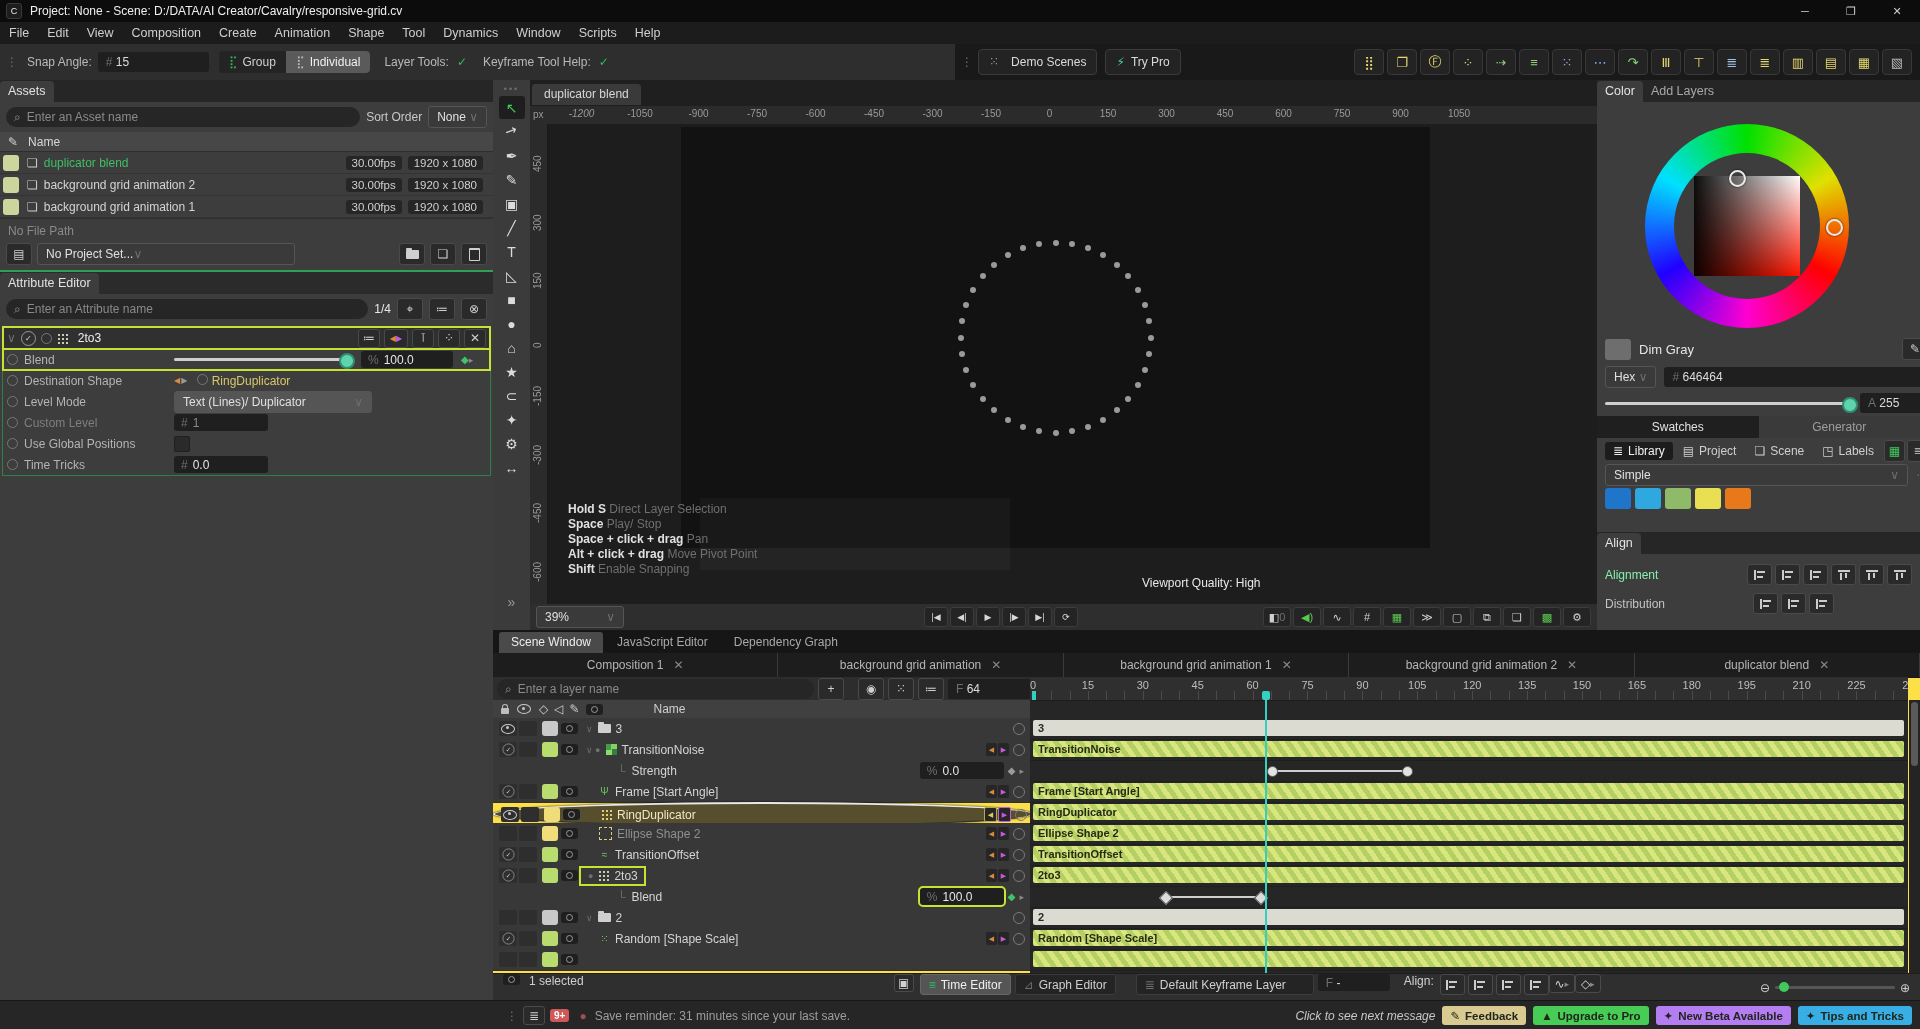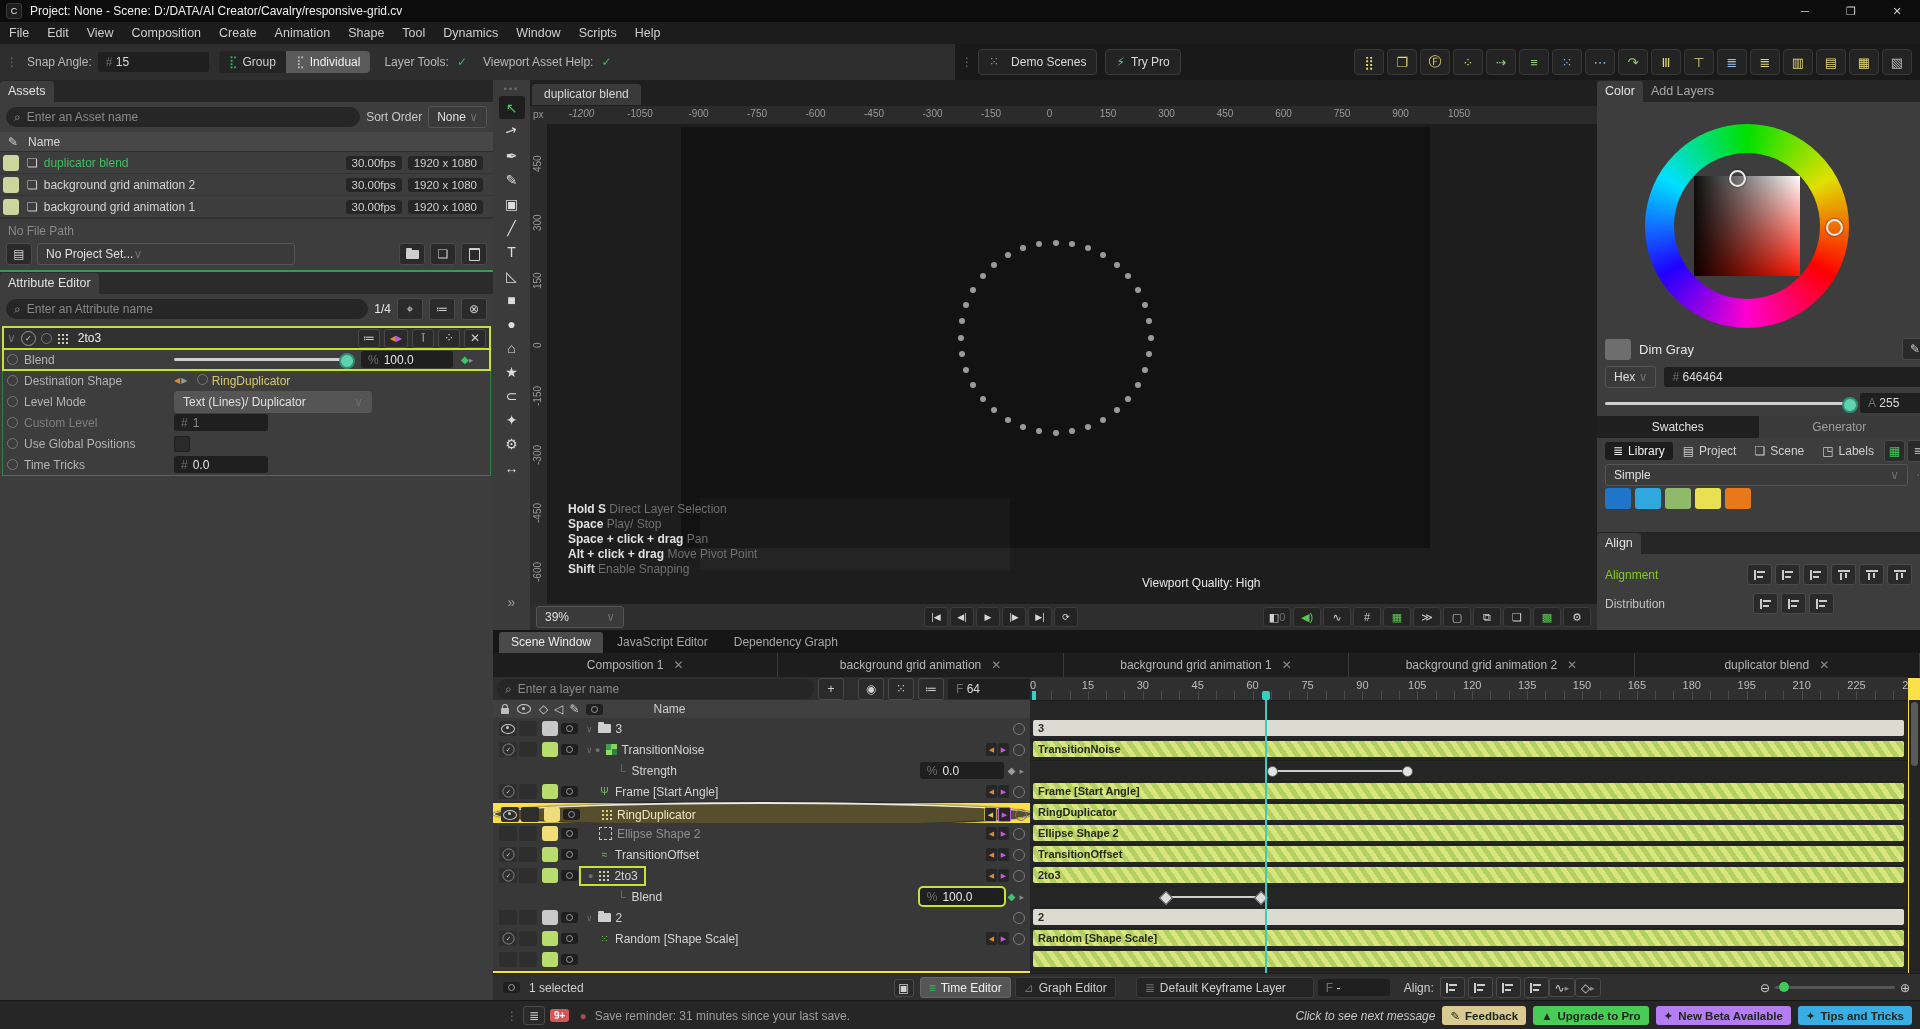--- a/index.html
+++ b/index.html
@@ -121,21 +121,21 @@
   .bar{position:absolute;left:3px;right:4px;top:2px;height:16px;border-radius:2px;color:#252a16;font-size:11px;line-height:16px;padding-left:5px;font-weight:bold}
   .bar.striped{background:repeating-linear-gradient(55deg,#d9e57f 0 5px,#b4cf62 5px 10px)}
   .bar.solid{background:#dbdbd2;color:#2a2a2a}
   .kline{position:absolute;top:10px;height:2px;background:#cfcfcf}
   .kdot{position:absolute;top:6px;width:9px;height:9px;border-radius:50%;background:#e3e3e3;border:1px solid #555}
   .kdiam{position:absolute;top:7px;width:8px;height:8px;background:#dcdcdc;transform:rotate(45deg);border:1px solid #555}
   .playhead{position:absolute;top:14px;bottom:0;width:2px;background:#35d0c0;z-index:5}
   .ph-cap{position:absolute;top:14px;width:8px;height:9px;background:#35d0c0;border-radius:2px;transform:translateX(-3px)}
   .vscroll{position:absolute;right:0;top:70px;width:11px;height:273px;background:#242424}
   .vthumb{position:absolute;left:2px;top:2px;width:7px;height:64px;background:#5a5a5a;border-radius:4px}
-  .bfooter{position:absolute;left:0;top:343px;width:1427px;height:27px;background:#2f2f2f;border-top:1px solid #1d1d1d;display:flex;align-items:center;color:#cfcfcf}
+  .bfooter{position:absolute;left:0;top:343px;width:1427px;height:27px;background:#2f2f2f;border-top:1px solid #1d1d1d;display:flex;color:#cfcfcf}
   .f-chip{background:#242424;border:1px solid #3c3c3c;border-radius:3px;height:19px;display:flex;align-items:center;gap:5px;padding:0 8px;margin-right:4px}
   .f-chip.on{background:#555;border-color:#666;color:#f0f0f0}
   .statusbar{position:absolute;left:0;top:1000px;width:1920px;height:29px;background:#262626;border-top:1px solid #161616;display:flex;align-items:center;color:#9e9e9e}
   .st-btn{height:19px;border-radius:3px;display:flex;align-items:center;gap:5px;padding:0 8px;color:#20261c;font-weight:bold;font-size:11.5px;margin-left:7px}
   .badge{background:#d05858;color:#fff;border-radius:3px;padding:1px 4px;font-size:10px;font-weight:bold}
   .mini-lock{width:8px;height:6px;background:#bdbdbd;border-radius:1px;position:relative;margin-top:4px}
   .mini-lock::before{content:"";position:absolute;left:1px;top:-4px;width:4px;height:4px;border:1.5px solid #bdbdbd;border-bottom:none;border-radius:3px 3px 0 0}
   .mini-eye{width:12px;height:8px;border:1px solid #c8c8c8;border-radius:50%;position:relative}
   .mini-eye::before{content:"";position:absolute;left:3.5px;top:1.5px;width:3px;height:3px;border-radius:50%;background:#c8c8c8}
   .i-folder{width:13px;height:9px;background:#cfcfcf;border-radius:1px;position:relative;margin-right:5px}
@@ -188,21 +188,21 @@
           <span class="tick-g">⣏</span>
           <span>Group</span>
         </span>
       <span class="seg-btn on">
           <span style="color:#bdbdbd">⣏</span>
           <span>Individual</span>
         </span>
     </span>
     <span class="tb-label">Layer Tools:</span>
     <span class="check">✓</span>
-    <span class="tb-label">Viewport Asset Help:</span>
+    <span class="tb-label">Keyframe Tool Help:</span>
     <span class="check">✓</span>
     <div class="toolbar-dark">
       <span class="grip">⋮</span>
       <span class="tb-btn">
           <span style="color:#9a9a9a">⁙</span>
           <span></span>
           <span>Demo Scenes</span>
         </span>
       <span class="tb-btn">
           <span style="color:#4fd0b0">⚡</span>
@@ -578,21 +578,21 @@
         <span class="cswatch" style="background: rgb(47, 168, 224);"></span>
         <span class="cswatch" style="background: rgb(143, 186, 105);"></span>
         <span class="cswatch" style="background: rgb(232, 224, 82);"></span>
         <span class="cswatch" style="background: rgb(231, 121, 27);"></span>
       </div>
     <div class="alignbar">
       <div class="tabrow">
           <span class="tab">Align</span>
         </div>
       <div class="crow" style="margin-top:10px">
-        <span style="color:#84cc16">Alignment</span>
+        <span style="color:#86efac">Alignment</span>
         <span id="align-btns" style="margin-left:auto;display:flex;gap:3px">
             <span class="ai-btn">
               <span class="ai" style="background: linear-gradient(rgb(204, 204, 204), rgb(204, 204, 204)) 0px 0px / 2px 100% no-repeat, linear-gradient(rgb(204, 204, 204), rgb(204, 204, 204)) 3px 1px / 8px 2px no-repeat, linear-gradient(rgb(204, 204, 204), rgb(204, 204, 204)) 3px 6px / 6px 2px no-repeat;"></span>
             </span>
             <span class="ai-btn">
               <span class="ai" style="background: linear-gradient(rgb(204, 204, 204), rgb(204, 204, 204)) 0px 0px / 2px 100% no-repeat, linear-gradient(rgb(204, 204, 204), rgb(204, 204, 204)) 3px 1px / 8px 2px no-repeat, linear-gradient(rgb(204, 204, 204), rgb(204, 204, 204)) 3px 6px / 6px 2px no-repeat;"></span>
             </span>
             <span class="ai-btn">
               <span class="ai" style="background: linear-gradient(rgb(204, 204, 204), rgb(204, 204, 204)) 0px 0px / 2px 100% no-repeat, linear-gradient(rgb(204, 204, 204), rgb(204, 204, 204)) 3px 1px / 8px 2px no-repeat, linear-gradient(rgb(204, 204, 204), rgb(204, 204, 204)) 3px 6px / 6px 2px no-repeat;"></span>
             </span>

